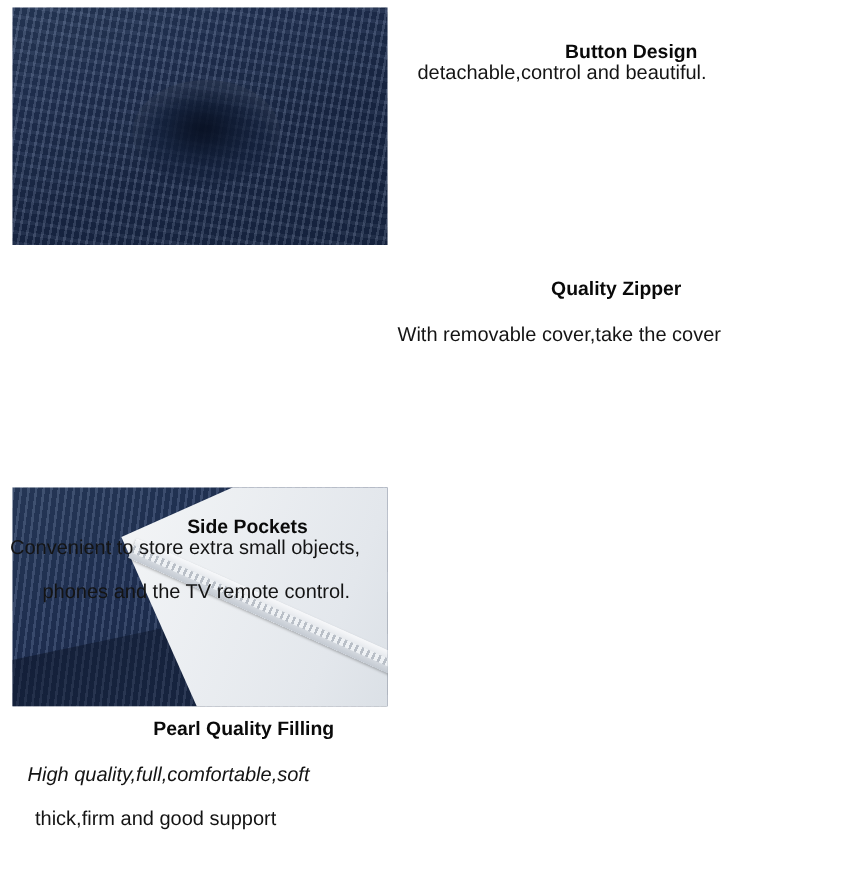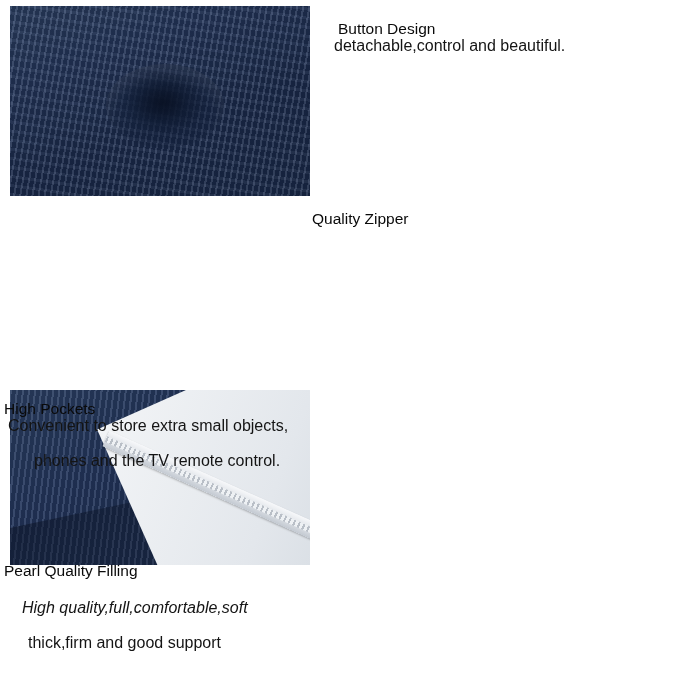--- a/index.html
+++ b/index.html
@@ -98,25 +98,26 @@
     position: absolute;
     left: 0; top: 120px;
     width: 180px; height: 100px;
     background: linear-gradient(160deg, rgba(10,18,36,0.55), rgba(10,18,36,0.0));
     transform: rotate(-12deg);
   }
 
   
   .txt { position: absolute; }
   .heading {
-    font-weight: normal;
+    font-weight: bold;
     font-size: 15.5px;
     color: #0a0a0a;
-    text-align: left;
+    text-align: center;
     white-space: nowrap;
+    margin-top: 13px;
   }
   .body-line {
     font-size: 16px;
     color: #141414;
     line-height: 1.05;
     white-space: nowrap;
   }
   .body-line + .body-line { margin-top: 18px; }
 </style>
 </head>
@@ -134,24 +135,25 @@
   <div class="photo photo-zipper" style="left:10px; top:200px; width:300px; height:175px;">
     <div class="fold-dark"></div>
     <div class="zip-white"></div>
     <div class="zip-tape"></div>
     <div class="zip-teeth"></div>
 
   </div>
 
   <div class="txt" style="left:312px; top:210px; width:362px;">
     <div class="heading">Quality Zipper</div>
+    <div class="body-line" style="margin-top:20px; margin-left:6px;">With removable cover,take the cover</div>
   </div>
 
   <div class="txt" style="left:4px; top:400px; width:388px;">
-    <div class="heading">High Pockets</div>
+    <div class="heading">Side Pockets</div>
     <div class="body-line" style="margin-left:4px;">Convenient to store extra small objects,</div>
     <div class="body-line" style="margin-left:30px;">phones and the TV remote control.</div>
   </div>
 
   <div class="txt" style="left:4px; top:562px; width:382px;">
     <div class="heading">Pearl Quality Filling</div>
     <div class="body-line" style="margin-top:20px; margin-left:18px;font-style:italic;">High quality,full,comfortable,soft</div>
     <div class="body-line" style="margin-left:24px;">thick,firm and good support</div>
   </div>
 

